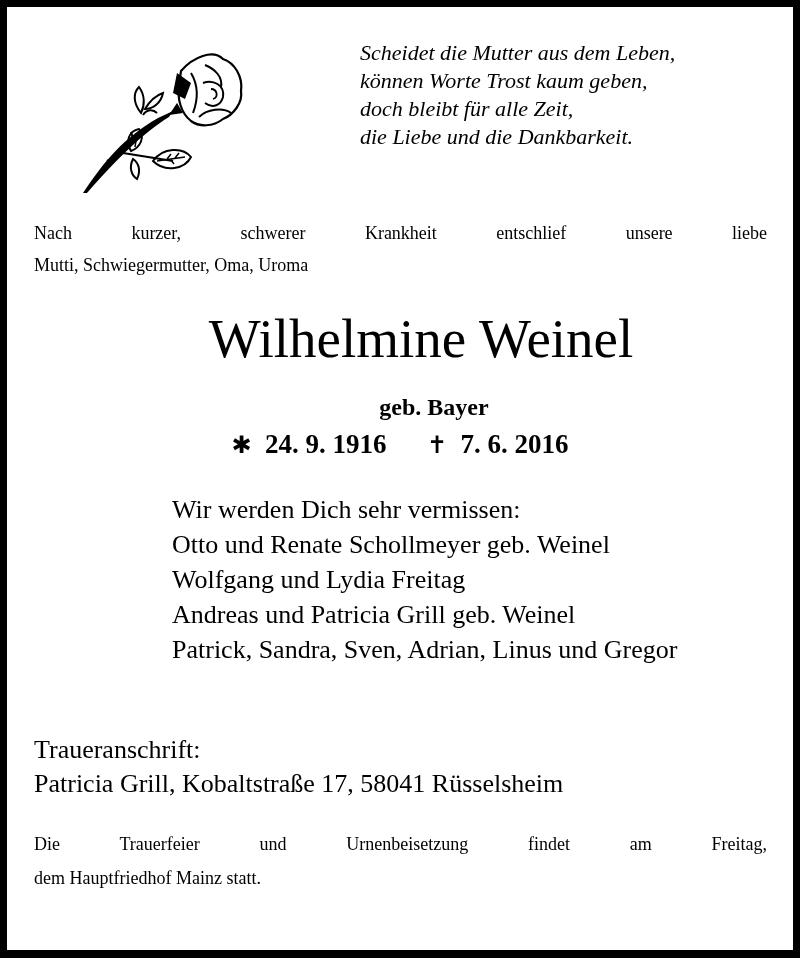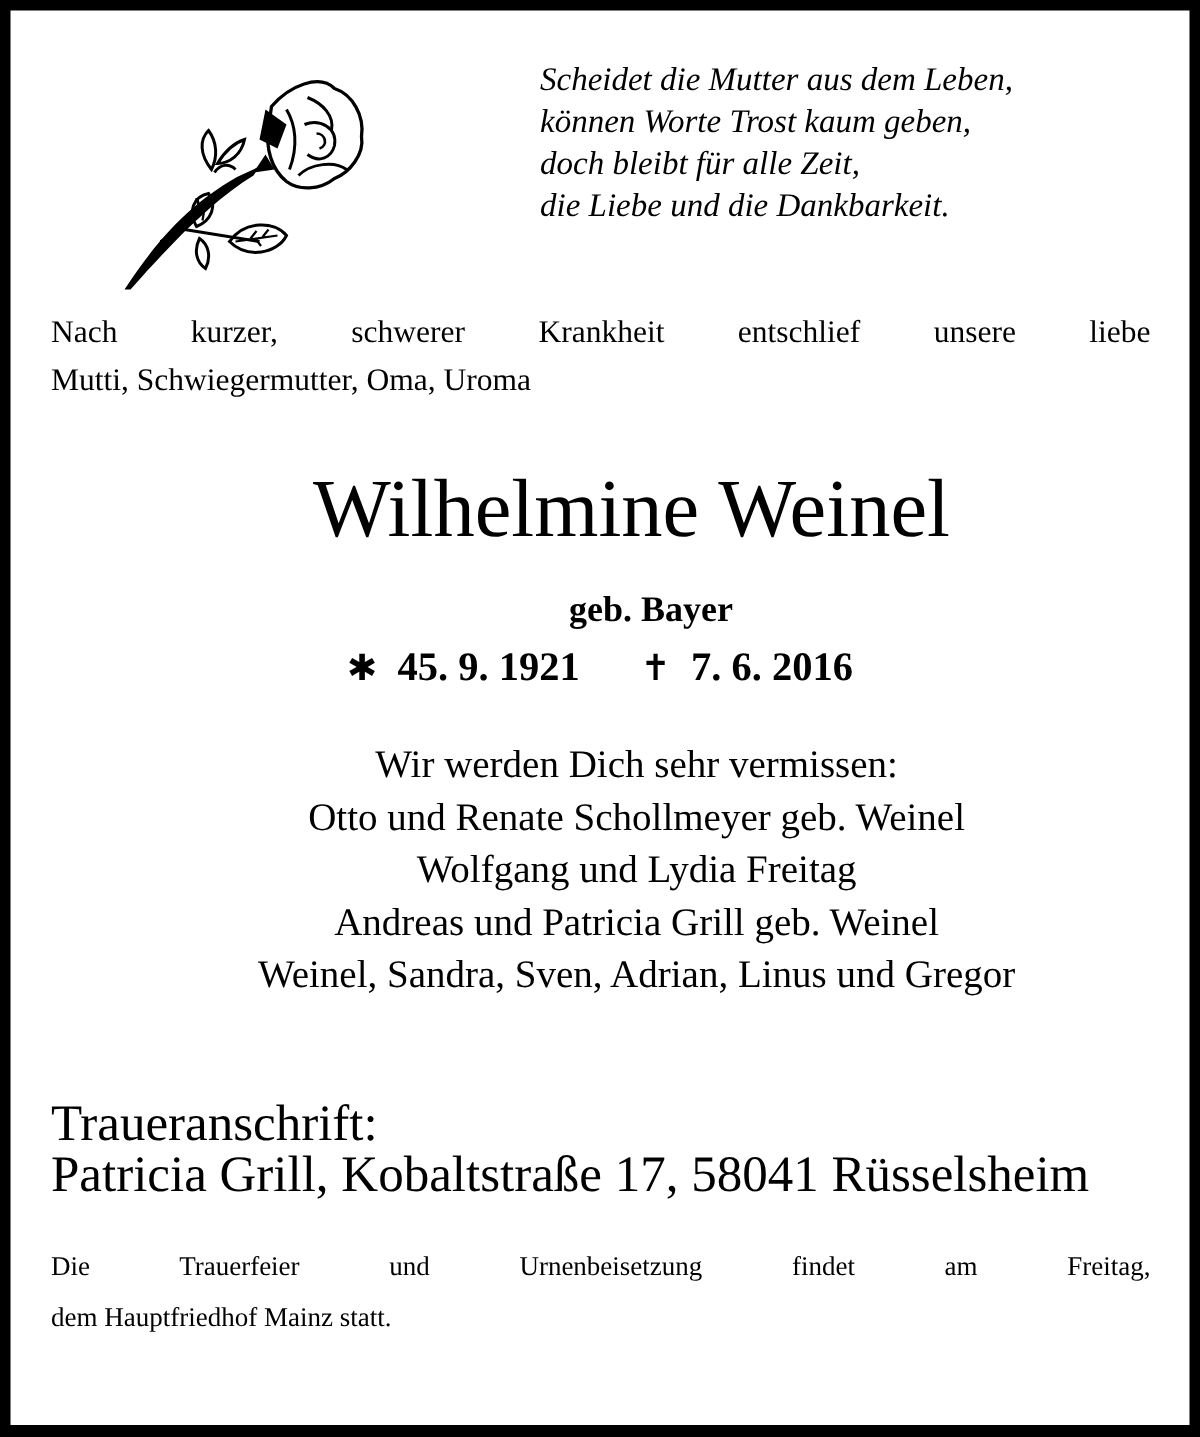--- a/index.html
+++ b/index.html
@@ -9,46 +9,46 @@
     background:#fff; color:#000;
     font-family:"Liberation Serif", "DejaVu Serif", serif;
   }
   .rose { position:absolute; left:66px; top:36px; width:180px; height:160px; }
   .poem {
     position:absolute; left:353px; top:32px; width:420px;
     font-style:italic; font-size:22px; line-height:28px;font-family:Liberation Serif, serif;
   }
   .poem div { white-space:nowrap; }
   .intro {
-    position:absolute; left:27px; top:198px; width:733px;
-    font-size:21px; line-height:32px; text-align:justify;
+    position:absolute; left:27px; top:210px; width:733px;
+    font-size:18px; line-height:32px; text-align:justify;
     text-align-last:left;
   }
   .intro .l1 { text-align:justify; text-align-last:justify; }
   .name {
     position:absolute; left:0; top:300px; width:786px; text-align:center;
     font-weight:normal; font-size:55px; line-height:64px;margin-left:21px;
   }
   .maiden {
     position:absolute; left:0; top:385px; width:786px; text-align:center;
     font-weight:bold; font-size:24px; line-height:30px;padding-left:34px;
   }
   .dates {
     position:absolute; left:0; top:420px; width:786px; text-align:center;
     font-weight:bold; font-size:27px; line-height:34px; white-space:pre;
   }
   .dates .sym { font-family:"DejaVu Sans", sans-serif; font-size:24px; }
   .family {
     position:absolute; left:165px; top:485px;
     font-size:26px; line-height:35px;
   }
-  .family div { white-space:nowrap;text-align:center; }
+  .family div { white-space:nowrap; }
   .address {
     position:absolute; left:27px; top:726px;
-    font-size:34px; line-height:34px;
+    font-size:26px; line-height:34px;
   }
   .address div { white-space:nowrap; }
   .ceremony {
     position:absolute; left:27px; top:820px; width:733px;
     font-size:18px; line-height:34px;
   }
   .ceremony .j { text-align:justify; text-align-last:justify; }
 </style>
 </head>
 <body>
@@ -89,28 +89,28 @@
   </div>
 
   <div class="intro">
     <div class="l1">Nach kurzer, schwerer Krankheit entschlief unsere liebe</div>
     <div>Mutti, Schwiegermutter, Oma, Uroma</div>
   </div>
 
   <div class="name">Wilhelmine Weinel</div>
   <div class="maiden">geb. Bayer</div>
 
-  <div class="dates"><span class="sym">✱</span>  <span>45. 9. 1921</span>      <span class="sym">✝</span>  <span>7. 6. 2016</span></div>
+  <div class="dates"><span class="sym">✱</span>  <span>24. 9. 1916</span>      <span class="sym">✝</span>  <span>7. 6. 2016</span></div>
 
   <div class="family">
     <div>Wir werden Dich sehr vermissen:</div>
     <div>Otto und Renate Schollmeyer geb. Weinel</div>
     <div>Wolfgang und Lydia Freitag</div>
     <div>Andreas und Patricia Grill geb. Weinel</div>
-    <div>Weinel, Sandra, Sven, Adrian, Linus und Gregor</div>
+    <div>Patrick, Sandra, Sven, Adrian, Linus und Gregor</div>
   </div>
 
   <div class="address">
     <div>Traueranschrift:</div>
     <div>Patricia Grill, Kobaltstraße 17, 58041 Rüsselsheim</div>
   </div>
 
   <div class="ceremony">
     <div class="j">Die Trauerfeier und Urnenbeisetzung findet am Freitag,</div>
     <div>dem Hauptfriedhof Mainz statt.</div>

